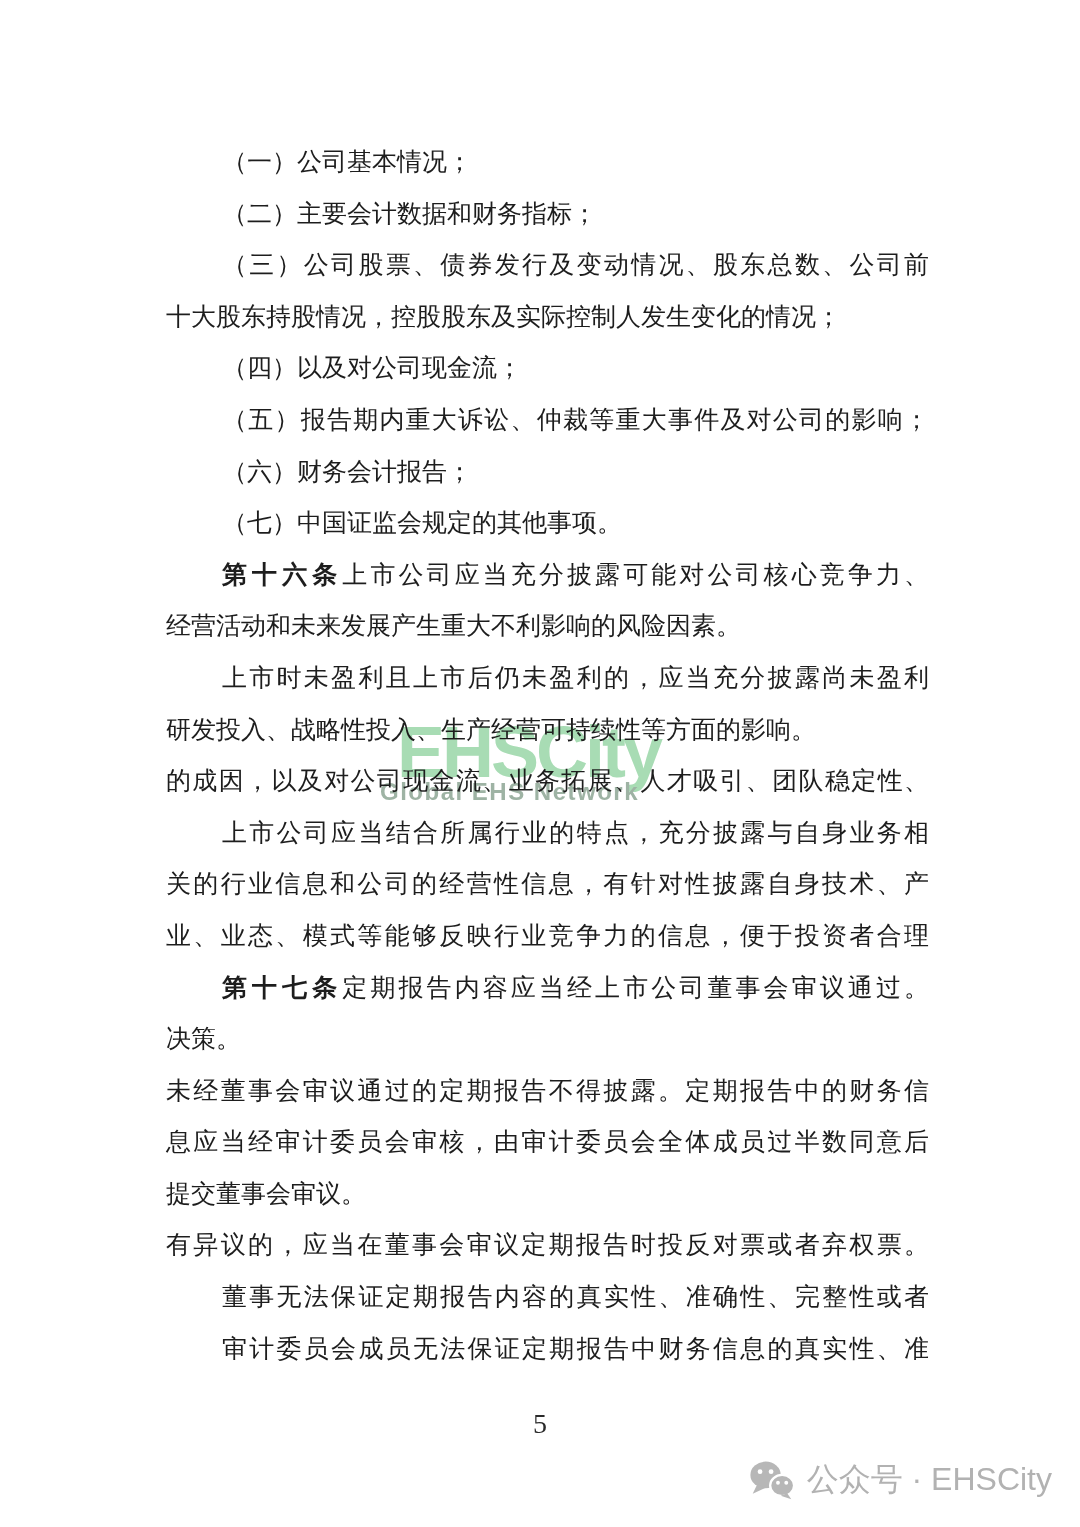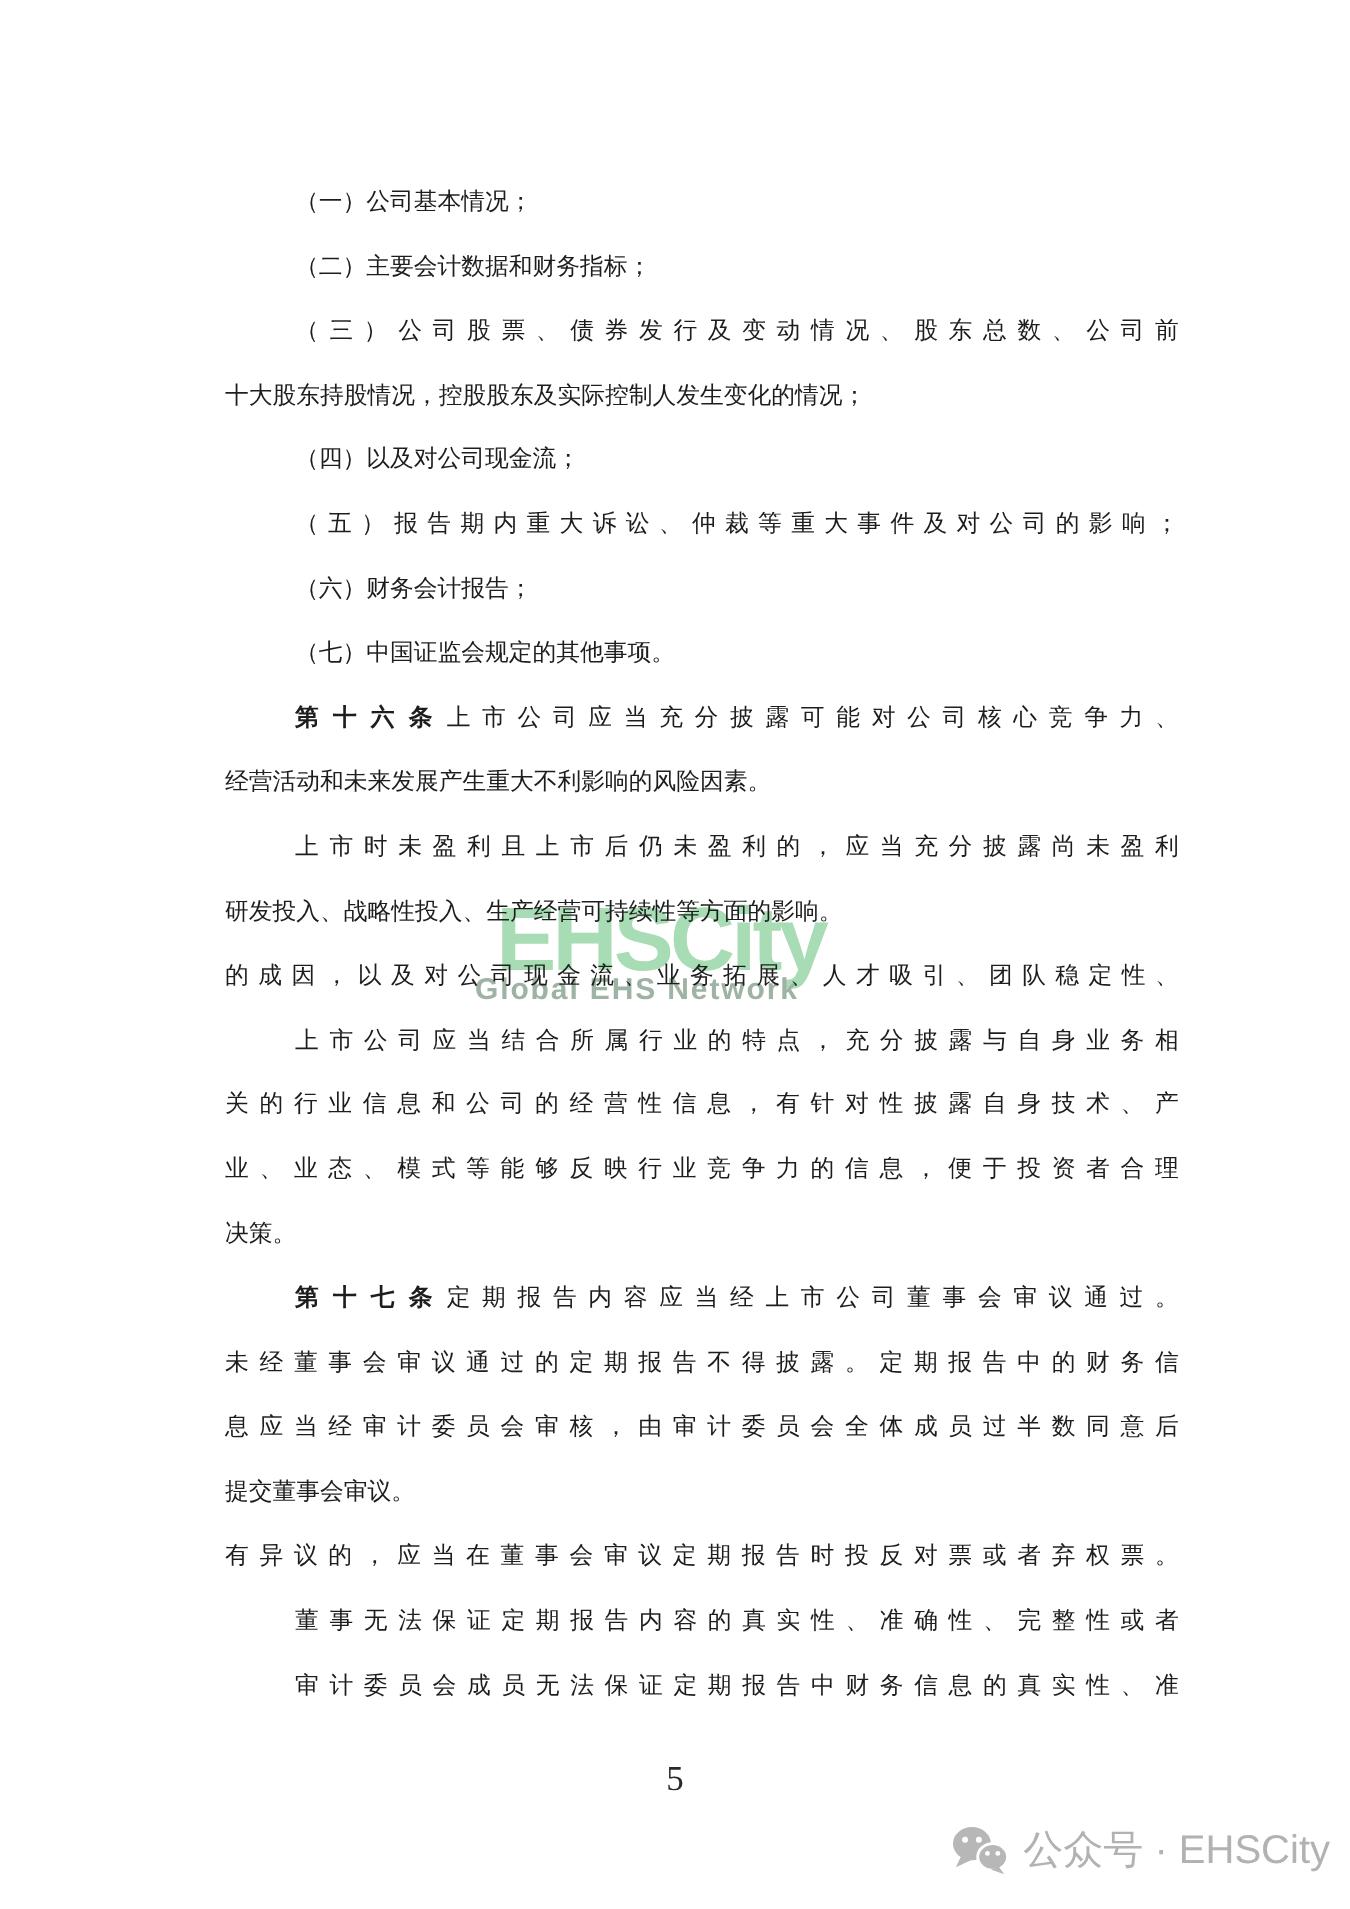--- a/index.html
+++ b/index.html
@@ -8,26 +8,26 @@
     position: relative;
     width: 1080px;
     height: 1527px;
     background: #ffffff;
     overflow: hidden;
     font-family: "Liberation Serif", "DejaVu Serif", serif;
   }
   
   .doc {
     position: absolute;
-    left: 180px;
+    left: 166px;
     top: 136px;
     width: 763px;
     z-index: 2;
     color: #1d1d1d;
-    font-size: 19px;
+    font-size: 25px;
   }
   .line {
     height: 51.6px;
     line-height: 51.6px;
     text-align: left;
   }
   .line.in { padding-left: 56px; }
   .line.full {
     text-align: justify;
     text-align-last: justify;
@@ -72,21 +72,21 @@
     width: 100%;
     text-align: center;
     font-size: 28px;
     color: #2a2a2a;
     z-index: 2;
   }
   
   .footer {
     position: absolute;
     top: 1458px;
-    right: 16px;
+    right: 28px;
     display: flex;
     align-items: center;
     gap: 12px;
     z-index: 2;
   }
   .footer-text {
     font-family: "Liberation Sans", "DejaVu Sans", sans-serif;
     font-size: 32px;
     color: #b2b2b2;
     white-space: nowrap;
@@ -115,24 +115,24 @@
     <div class="line in full">
       <span class="b">第十六条</span><span>上市公司应当充分披露可能对公司核心竞争力、</span>
     </div>
     <div class="line">经营活动和未来发展产生重大不利影响的风险因素。</div>
     <div class="line in full">上市时未盈利且上市后仍未盈利的，应当充分披露尚未盈利</div>
     <div class="line">研发投入、战略性投入、生产经营可持续性等方面的影响。</div>
     <div class="line full">的成因，以及对公司现金流、业务拓展、人才吸引、团队稳定性、</div>
     <div class="line in full">上市公司应当结合所属行业的特点，充分披露与自身业务相</div>
     <div class="line full">关的行业信息和公司的经营性信息，有针对性披露自身技术、产</div>
     <div class="line full">业、业态、模式等能够反映行业竞争力的信息，便于投资者合理</div>
-    <div class="line">决策。</div>
     <div class="line in full">
       <span class="b">第十七条</span><span>定期报告内容应当经上市公司董事会审议通过。</span>
     </div>
+    <div class="line">决策。</div>
     <div class="line full">未经董事会审议通过的定期报告不得披露。定期报告中的财务信</div>
     <div class="line full">息应当经审计委员会审核，由审计委员会全体成员过半数同意后</div>
     <div class="line">提交董事会审议。</div>
     <div class="line full">有异议的，应当在董事会审议定期报告时投反对票或者弃权票。</div>
     <div class="line in full">董事无法保证定期报告内容的真实性、准确性、完整性或者</div>
     <div class="line in full">审计委员会成员无法保证定期报告中财务信息的真实性、准</div>
   </div>
 
   <div class="pageno">5</div>
 

